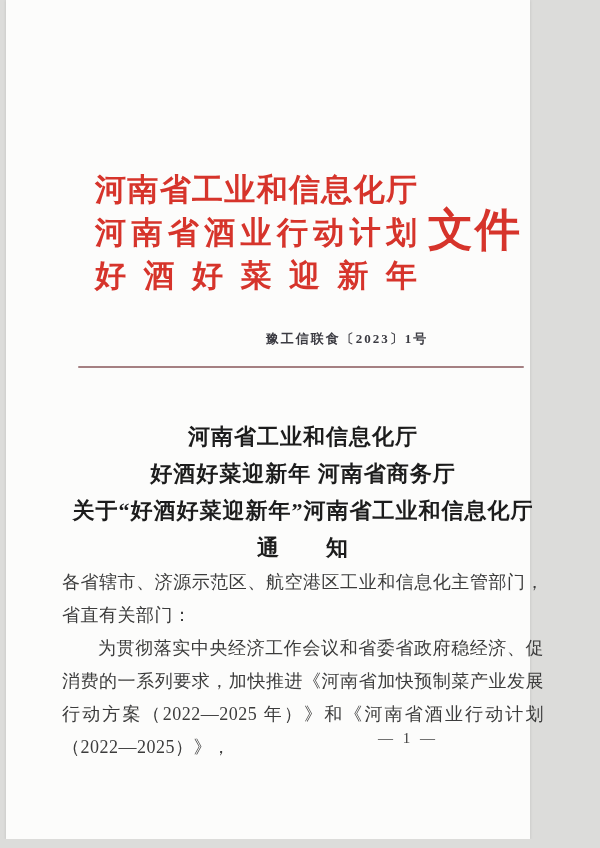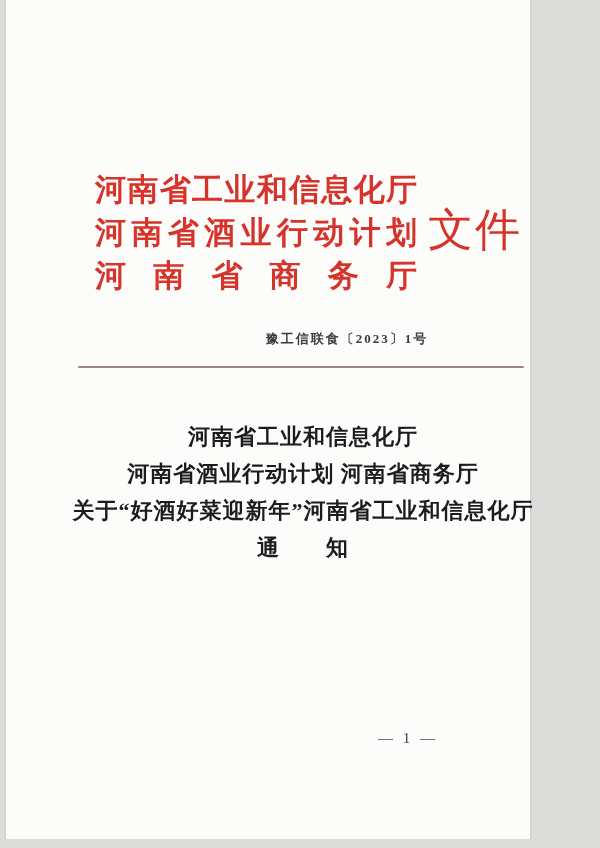--- a/index.html
+++ b/index.html
@@ -39,21 +39,21 @@
     text-align: justify;
     text-align-last: justify;
     white-space: nowrap;
     letter-spacing: 0;
   }
   .wenjian {
     position: absolute;
     left: 422px;
     top: 207px;
     font-family: "Liberation Serif", "DejaVu Serif", serif;
-    font-weight: 400;
+    font-weight: 700;
     font-size: 45px;
     line-height: 46px;
     color: var(--header_red, #d6342b);
     letter-spacing: 2px;
   }
   
   .doc-number {
     position: absolute;
     left: 0;
     top: 330px;
@@ -129,34 +129,38 @@
   }
 </style>
 </head>
 <body>
 
 <div class="paper">
 
   <div class="org-lines">
     <div class="org-line">河南省工业和信息化厅</div>
     <div class="org-line">河南省酒业行动计划</div>
-    <div class="org-line">河南省商务厅</div>
+    <div class="org-line">好酒好菜迎新年</div>
   </div>
 
   <div class="wenjian">文件</div>
 
   <div class="doc-number">豫工信联食〔2023〕1号</div>
 
   <div class="divider"></div>
 
   <div class="title-block">
     <div class="title-line">河南省工业和信息化厅</div>
-    <div class="title-line">河南省酒业行动计划 河南省商务厅</div>
+    <div class="title-line">好酒好菜迎新年 河南省商务厅</div>
     <div class="title-line">关于“好酒好菜迎新年”河南省工业和信息化厅</div>
     <div class="title-line">通　　知</div>
   </div>
 
+  <div class="body-text">
+    <p>各省辖市、济源示范区、航空港区工业和信息化主管部门，省直有关部门：</p>
+    <p class="para-indent">为贯彻落实中央经济工作会议和省委省政府稳经济、促消费的一系列要求，加快推进《河南省加快预制菜产业发展行动方案（2022—2025 年）》和《河南省酒业行动计划（2022—2025）》，</p>
+  </div>
 
   <div class="page-number">— 1 —</div>
 
 </div>
 
 <div class="bottom-band"></div>
 
 </body></html>

